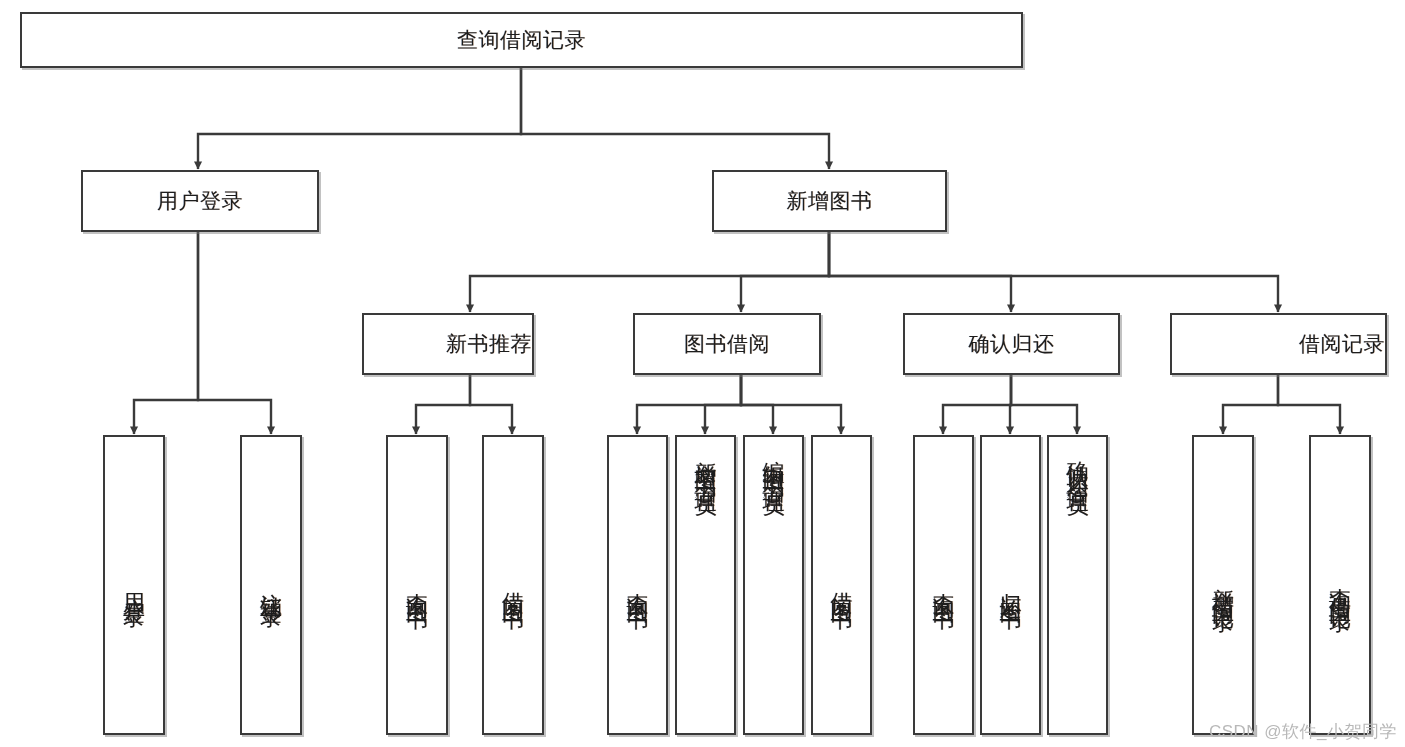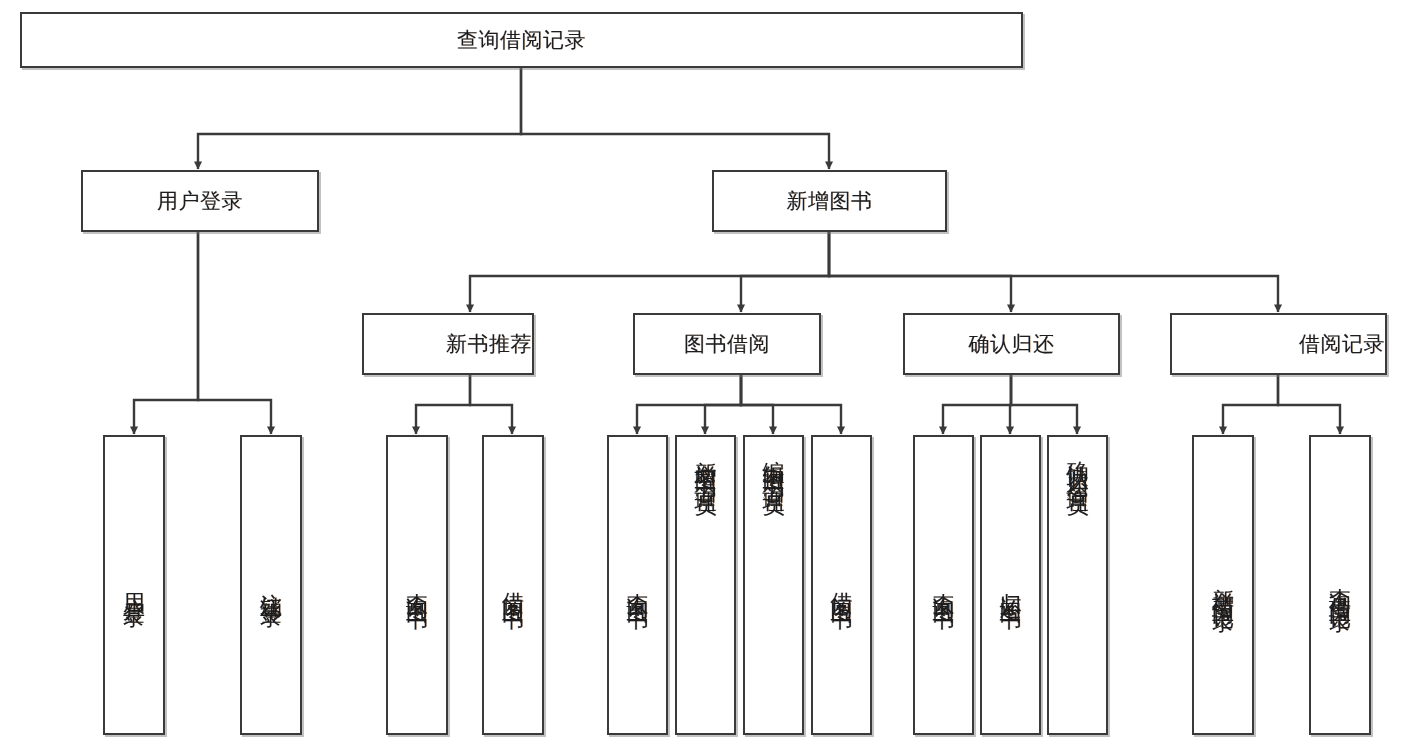--- a/index.html
+++ b/index.html
@@ -162,14 +162,15 @@
         <span class="node-label-v">确认归还（管理员）</span>
       </div>
       <div class="node-box vertical align-mid" style="left: 1192px; top: 435px; width: 62px; height: 300px;">
         <span class="node-label-v">新增借阅记录</span>
       </div>
       <div class="node-box vertical align-mid" style="left: 1309px; top: 435px; width: 62px; height: 300px;">
         <span class="node-label-v">查询借阅记录</span>
       </div>
     </div>
 
+  <div id="watermark">CSDN @软件_小贺同学</div>
 
 </div>
 
 </body></html>

